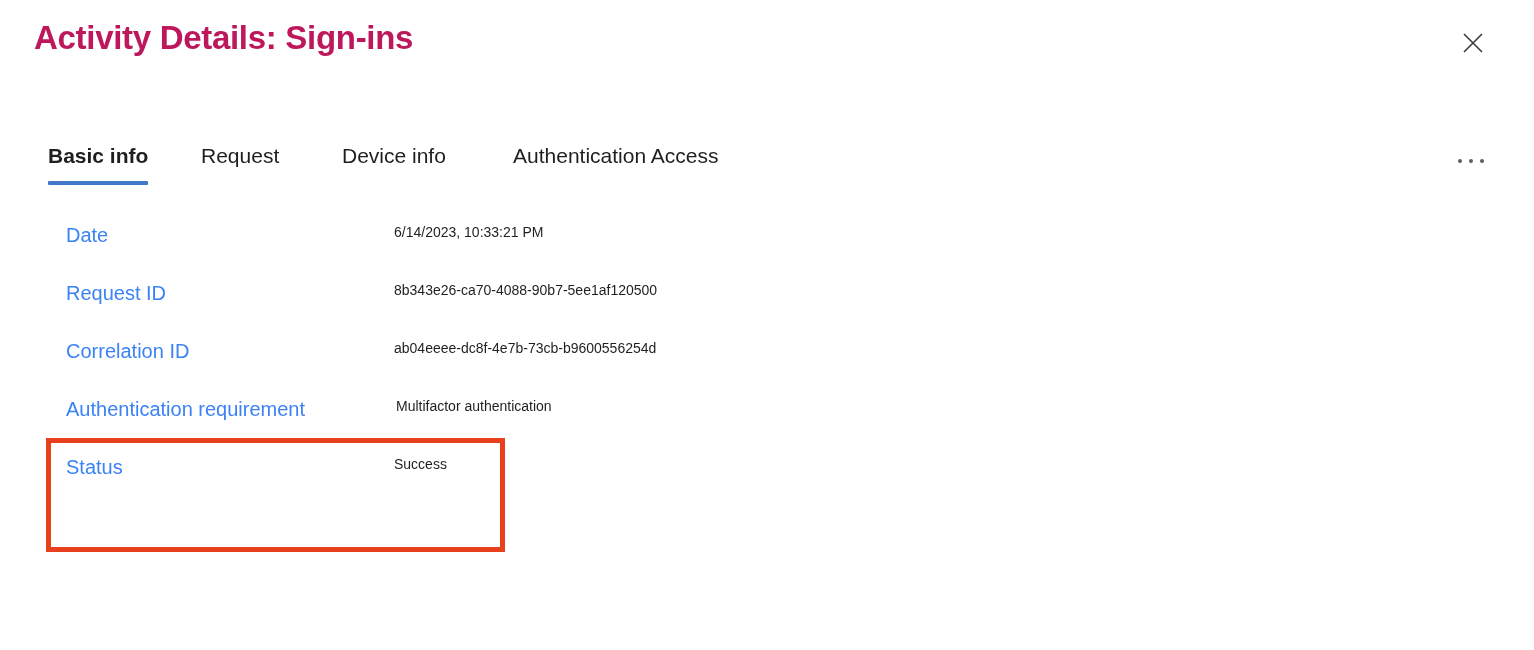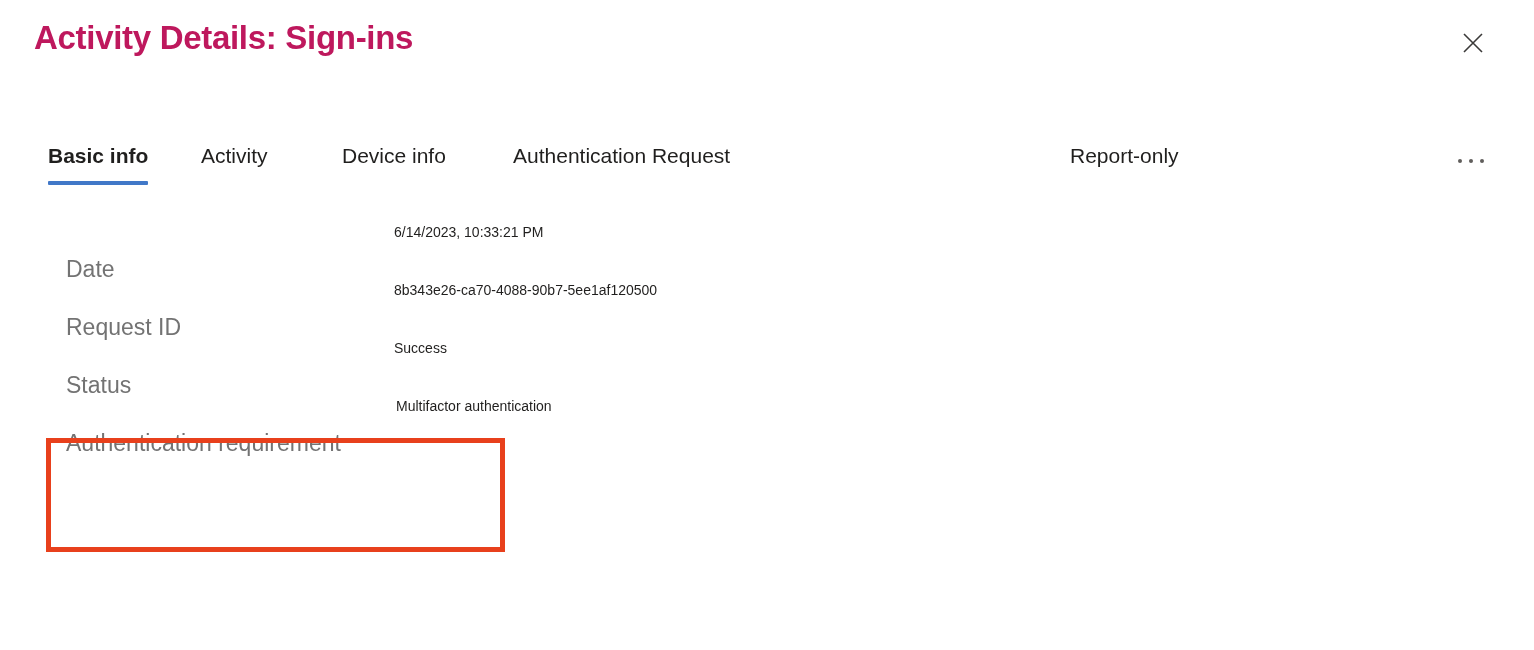--- a/index.html
+++ b/index.html
@@ -106,24 +106,23 @@
     width: 1534px;
   }
   .detail-row {
     position: relative;
     height: 58px;
   }
   .detail-label {
     position: absolute;
     left: 66px;
     top: 11px;
-    font-size: 23px;
-    color: #737373;
-    white-space: nowrap;
-    margin-top: 32px;
+    font-size: 20px;
+    color: #3b82f6;
+    white-space: nowrap;
   }
   .detail-value {
     position: absolute;
     left: 394px;
     top: 11px;
     font-size: 14px;
     color: #201f1e;
     white-space: nowrap;
   }
   .detail-value.nudge { left: 396px; }
@@ -156,62 +155,63 @@
 </div>
 
 <div class="tabbar">
 
   <div class="tab active" style="left:48px;">
     <span>Basic info</span>
     <span class="tab-underline"></span>
   </div>
 
   <div class="tab" style="left:201px;">
-    <span>Activity</span>
+    <span>Request</span>
   </div>
 
   <div class="tab" style="left:342px;">
     <span>Device info</span>
   </div>
 
   <div class="tab" style="left:513px;">
-    <span>Authentication Request</span>
-  </div>
-
-
-  <div class="tab" style="left:1070px;">
-    <span>Report-only</span>
-  </div>
+    <span>Authentication Access</span>
+  </div>
+
+
 
   <div class="overflow-menu" aria-label="More tabs">
     <span class="dot"></span>
     <span class="dot"></span>
     <span class="dot"></span>
   </div>
 </div>
 
 <div class="details-list">
 
   <div class="detail-row">
     <span class="detail-label">Date</span>
     <span class="detail-value">6/14/2023, 10:33:21 PM</span>
   </div>
 
   <div class="detail-row">
     <span class="detail-label">Request ID</span>
     <span class="detail-value">8b343e26-ca70-4088-90b7-5ee1af120500</span>
   </div>
 
+  <div class="detail-row">
+    <span class="detail-label">Correlation ID</span>
+    <span class="detail-value">ab04eeee-dc8f-4e7b-73cb-b9600556254d</span>
+  </div>
+
+  <div class="detail-row">
+    <span class="detail-label">Authentication requirement</span>
+    <span class="detail-value nudge">Multifactor authentication</span>
+  </div>
 
   <div class="detail-row">
     <span class="detail-label">Status</span>
     <span class="detail-value">Success</span>
   </div>
 
-  <div class="detail-row">
-    <span class="detail-label">Authentication requirement</span>
-    <span class="detail-value nudge">Multifactor authentication</span>
-  </div>
-
 
 </div>
 
 <div class="highlight-box"></div>
 
 </body></html>

